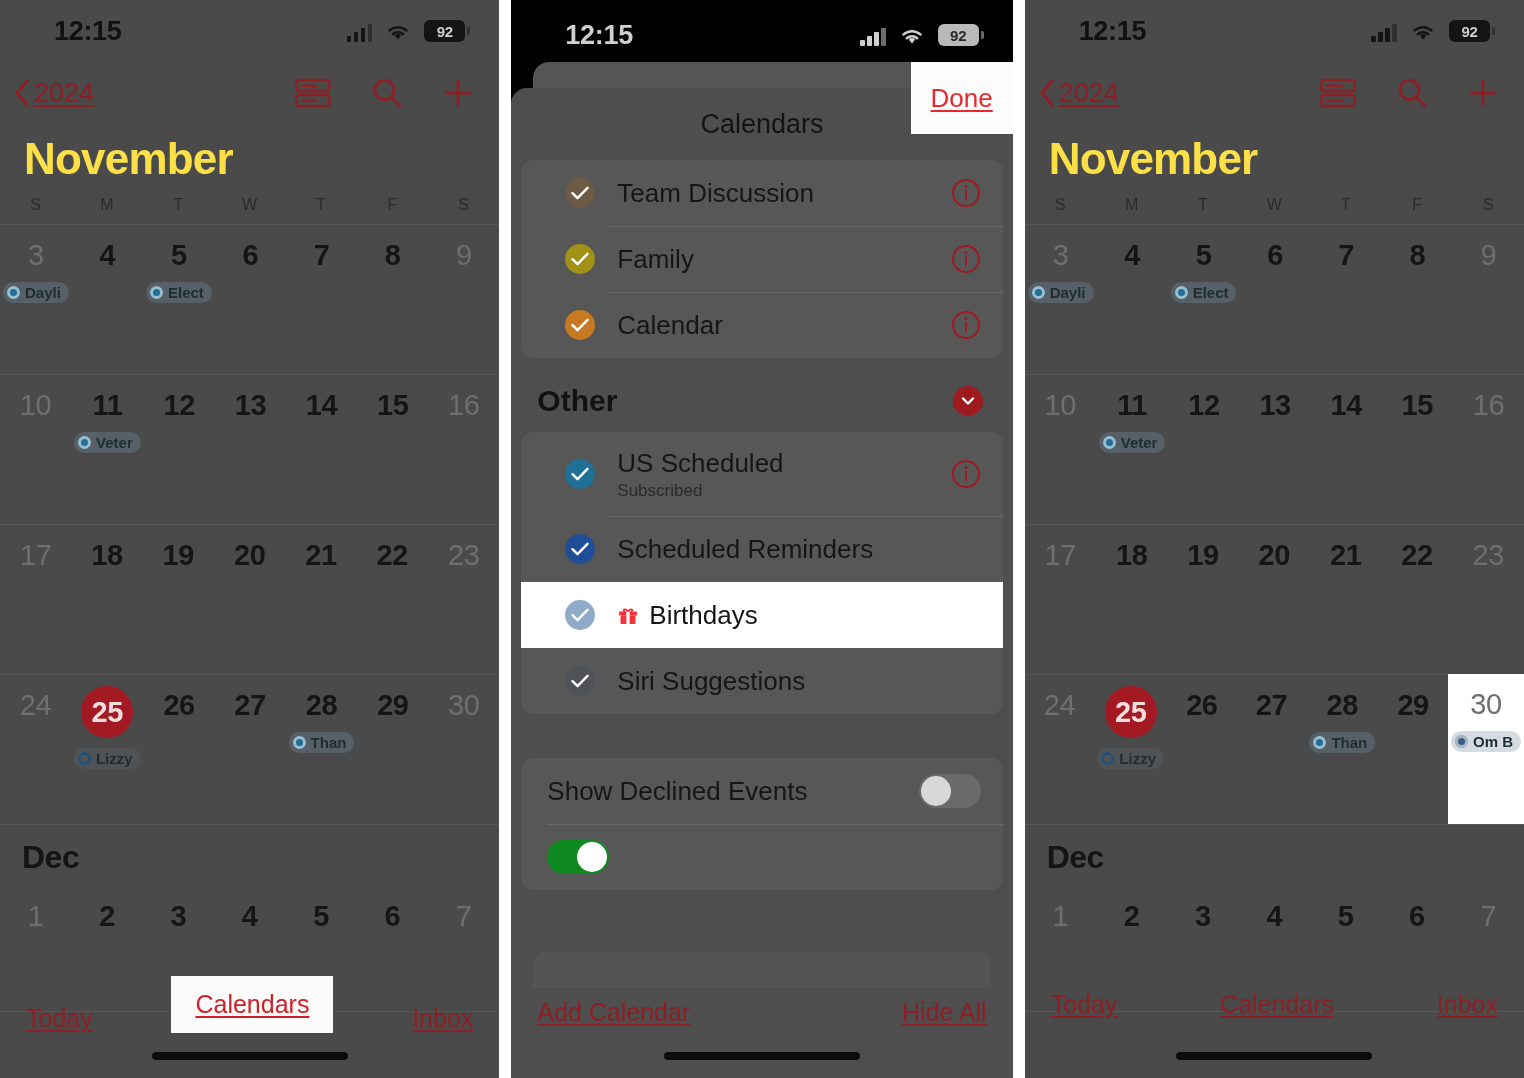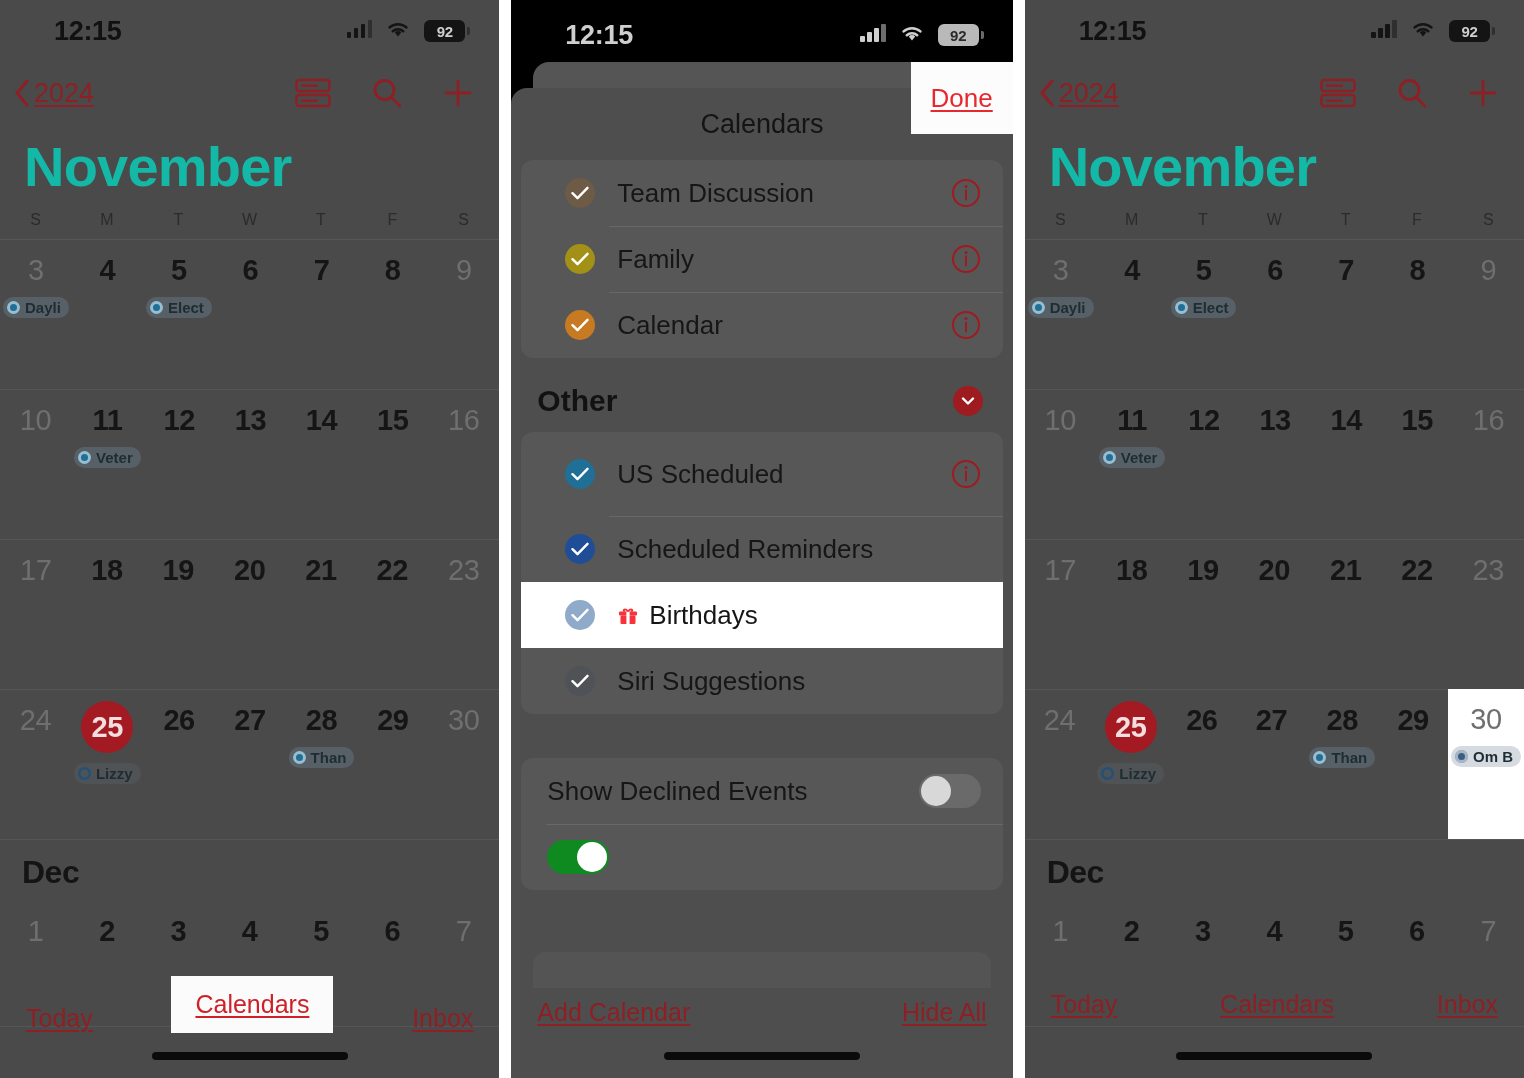--- a/index.html
+++ b/index.html
@@ -39,21 +39,21 @@
     align-items: center;
     justify-content: space-between;
     padding: 0 34px 0 54px;
   }
   .statusbar.dark { background: #000000; height: 70px; }
   .st-time {
     font-size: 27px; font-weight: 600; color: #111;
     letter-spacing: -0.3px;
   }
   .statusbar.dark .st-time { color: #cfcfcf; }
-  .st-right { display: flex; align-items: flex-start; gap: 13px; }
+  .st-right { display: flex; align-items: flex-end; gap: 13px; }
   .bars { display: flex; align-items: flex-end; gap: 2.5px; height: 18px; }
   .bars i { display:block; width: 4.5px; background: #141414; border-radius: 1px; }
   .bars i:nth-child(1){ height: 6px; }
   .bars i:nth-child(2){ height: 10px; }
   .bars i:nth-child(3){ height: 14px; }
   .bars i:nth-child(4){ height: 18px; background:#2f2f2f; }
   .statusbar.dark .bars i { background: #cfcfcf; }
   .statusbar.dark .bars i:nth-child(4){ background:#6d6d6d; }
   .wifi svg { display:block; }
   .batt {
@@ -80,21 +80,21 @@
   .nav-back { display:flex; align-items:center; gap: 4px; cursor: pointer; }
   .chev-left { width:16px; height:28px; }
   .year {
     font-size: 27px; color: #8e1f24; font-weight: 400;
     text-decoration: underline; text-underline-offset: 3px;
   }
   .nav-icons { display:flex; align-items:center; gap: 40px; }
   .icon-btn { cursor:pointer; display:block; }
 
   .month-title {
-    font-size: 56px; font-weight: 700; color: #14b8a6;
+    font-size: 44px; font-weight: 700; color: #fde047;
     padding: 10px 0 6px 24px; letter-spacing: -0.8px;
   }
 
   .dow {
     display: grid; grid-template-columns: repeat(7, 1fr);
     padding: 6px 0 10px 0;
     border-bottom: 1px solid #575757;
   }
   .dow div {
     text-align: center; font-size: 16px; color: #2b2b2b; font-weight: 400;
@@ -589,20 +589,21 @@
           <div class="cal-row tall">
             <div class="check" style="background:#1f6f96">
               <svg width="18" height="14" viewBox="0 0 18 14">
                 <path d="M1.5 7.2l5 5L16.5 1.8" stroke="#ffffff" stroke-width="2.4" fill="none" stroke-linecap="round" stroke-linejoin="round"></path>
               </svg>
             </div>
             <div class="cal-text">
               <div class="cal-name">
                 <span>US Scheduled</span>
               </div>
+              <div class="cal-sub">Subscribed</div>
             </div>
             <svg class="info-btn" width="30" height="30" viewBox="0 0 30 30">
               <circle cx="15" cy="15" r="13" stroke="#9e1b20" stroke-width="2" fill="none"></circle>
               <circle cx="15" cy="8.5" r="1.6" fill="#9e1b20"></circle>
               <path d="M15 12.5v9" stroke="#9e1b20" stroke-width="2" stroke-linecap="round"></path>
             </svg>
           </div>
           <div class="cal-row">
             <div class="check" style="background:#1f4e96">
               <svg width="18" height="14" viewBox="0 0 18 14">

